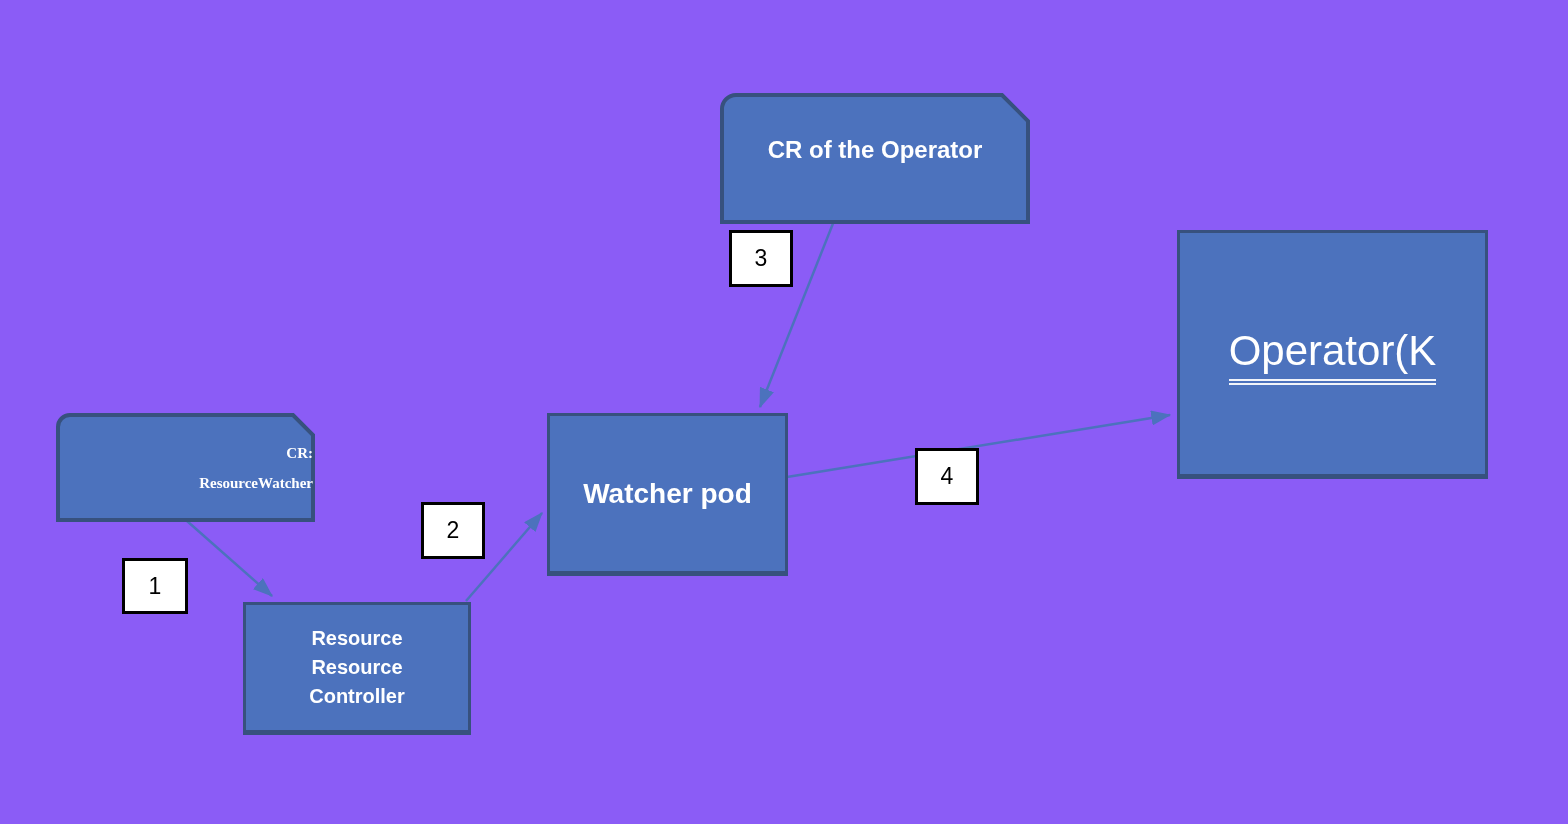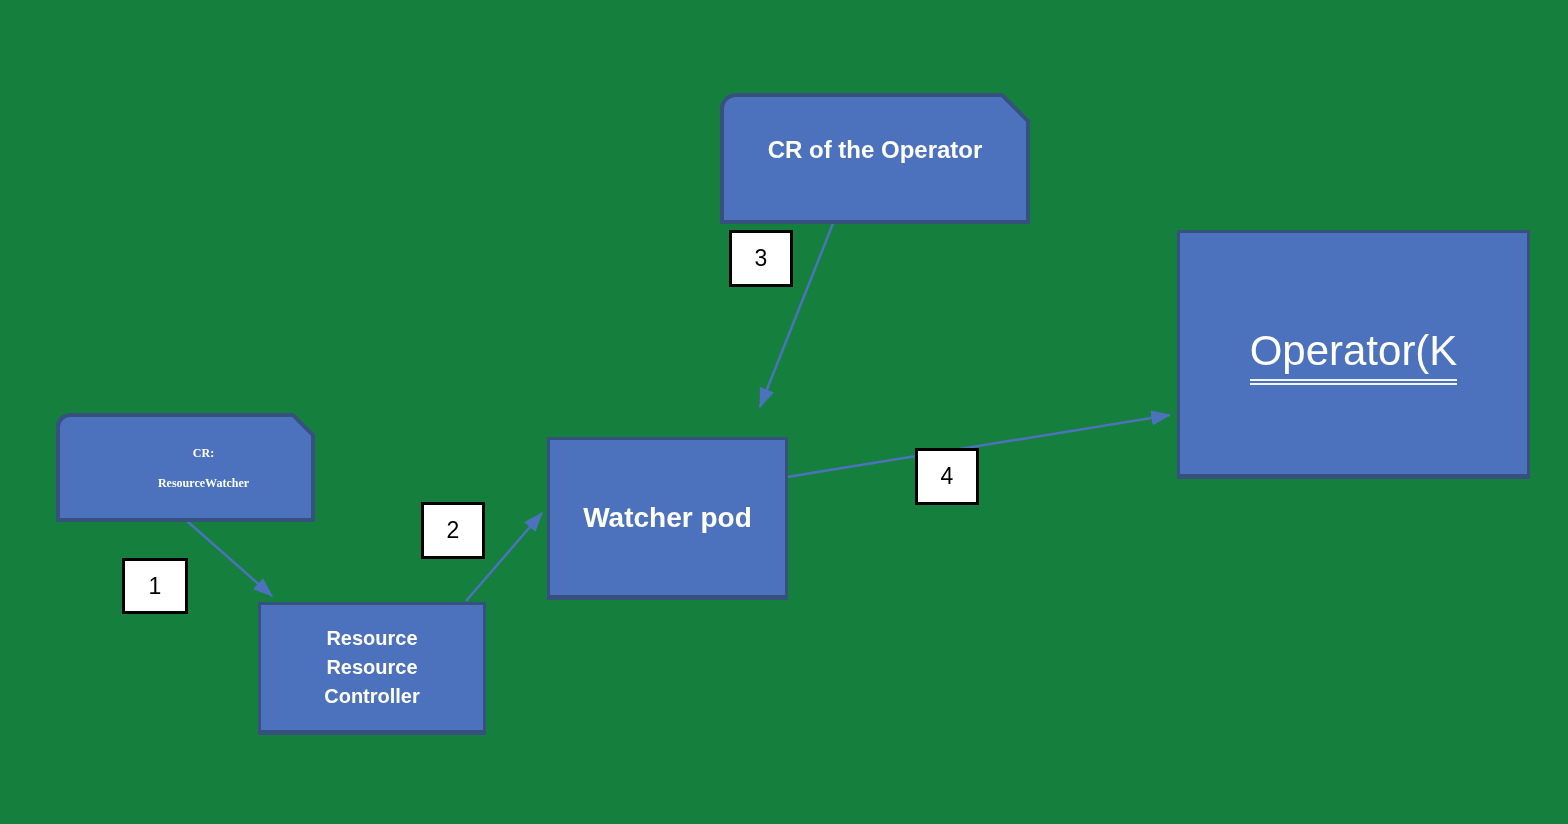--- a/index.html
+++ b/index.html
@@ -4,52 +4,52 @@
 <style>
   html, body {
     margin: 0;
     padding: 0;
     background: #ffffff;
   }
   .canvas {
     position: relative;
     width: 1568px;
     height: 824px;
-    background: #15803d;
+    background: #8b5cf6;
     font-family: "Liberation Sans", sans-serif;
     overflow: hidden;
   }
   
   .node {
     position: absolute;
     background: #4C72BD;
     border: 3px solid #37517E;
     border-bottom-width: 5px;
     box-sizing: border-box;
     color: #ffffff;
     display: flex;
     flex-direction: column;
     align-items: center;
     justify-content: center;
     text-align: center;
   }
   #watcher-pod {
     left: 547px; top: 413px; width: 241px; height: 163px;
-    font-size: 28px; font-weight: 600; margin-top: 24px;
+    font-size: 28px; font-weight: 600;
   }
   #operator-ksvc {
-    left: 1177px; top: 230px; width: 353px; height: 249px;
+    left: 1177px; top: 230px; width: 311px; height: 249px;
     font-size: 42px; font-weight: 400; line-height: 55px;
   }
   #operator-ksvc .u-double {
     border-bottom: 6px double rgba(255,255,255,0.92);
     padding-bottom: 1px;
   }
   #resource-watcher-controller {
-    left: 258px; top: 602px; width: 228px; height: 133px;
+    left: 243px; top: 602px; width: 228px; height: 133px;
     font-size: 20px; font-weight: 700; line-height: 29px;
   }
   
   .folded-wrap { position: absolute; }
   .folded-wrap svg { position: absolute; left: 0; top: 0; overflow: visible; }
   .folded-label {
     position: absolute;
     inset: 0;
     color: #ffffff;
     display: flex;
@@ -58,25 +58,25 @@
   }
   #cr-of-operator { left: 722px; top: 95px; width: 306px; height: 127px; }
   #cr-of-operator .folded-label {
     align-items: center;
     padding-bottom: 18px;
     font-size: 24px;
     font-weight: 600;
   }
   #cr-resourcewatcher { left: 58px; top: 415px; width: 255px; height: 105px; }
   #cr-resourcewatcher .folded-label {
-    align-items: center;
+    align-items: flex-end;
     padding-left: 36px;
     font-family: "Liberation Serif", serif;
     font-weight: 700;
-    font-size: 12px;
+    font-size: 15px;
     line-height: 30px;
   }
   
   .step {
     position: absolute;
     background: #ffffff;
     border: 3px solid #000000;
     box-sizing: border-box;
     color: #000000;
     font-size: 23px;

